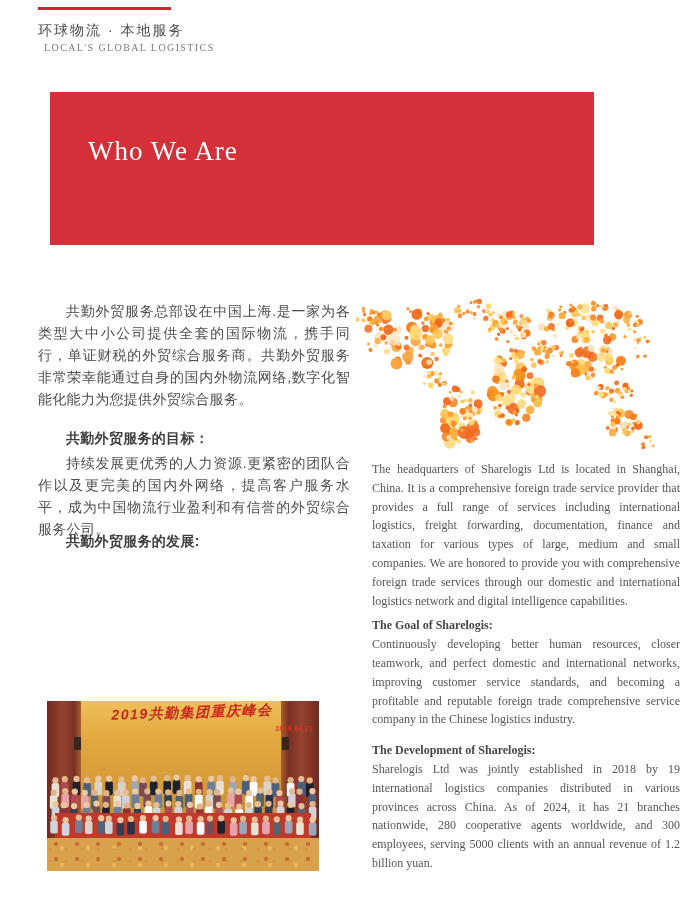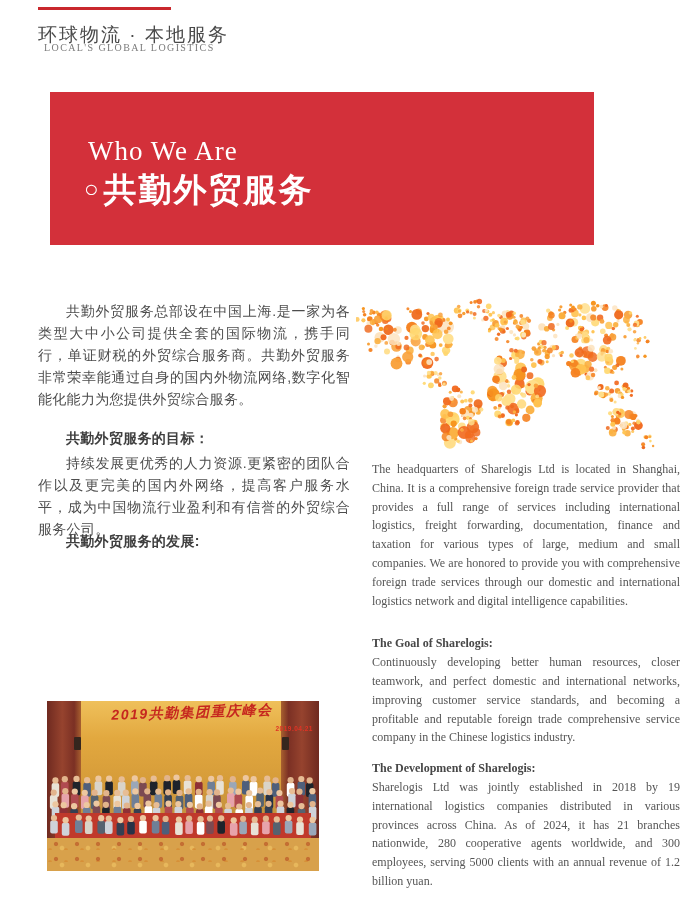--- a/index.html
+++ b/index.html
@@ -1,20 +1,20 @@
 <!DOCTYPE html>
 <html><head>
 <meta charset="utf-8">
 <style>
   html,body{margin:0;padding:0;background:#fff;}
   .page{position:relative;width:697px;height:918px;background:#ffffff;overflow:hidden;
         font-family:"Liberation Sans","DejaVu Sans",sans-serif;}
   
   .red-dash{position:absolute;left:38px;top:7px;width:133px;height:3px;background:#c9282d;}
-  .hdr-zh{position:absolute;left:38px;top:22px;font-size:19px;letter-spacing:2px;color:#4a4a4a;}
+  .hdr-zh{position:absolute;left:38px;top:22px;font-size:14px;letter-spacing:2px;color:#4a4a4a;}
   .hdr-en{position:absolute;left:44px;top:42px;font-family:"Liberation Serif","DejaVu Serif",serif;
           font-size:10px;letter-spacing:1.4px;color:#7a7a7a;}
   
   .banner{position:absolute;left:50px;top:92px;width:544px;height:153px;background:#d3303a;}
   .banner-eyebrow{position:absolute;left:38px;top:44px;color:#ffffff;
       font-family:"Liberation Serif","DejaVu Serif",serif;font-size:27px;letter-spacing:1px;}
   .banner-title{position:absolute;left:34px;top:76px;color:#ffffff;font-size:33px;font-weight:bold;
       letter-spacing:2px;}
   .banner-title .marker{font-size:24px;font-weight:normal;position:relative;top:-4px;margin-right:3px;}
   
@@ -29,21 +29,21 @@
   #zh-dev-h{top:533px;}
   #zh-dev-b{top:550px;}
   
   .map{position:absolute;left:356px;top:292px;width:306px;height:168px;}
   
   .en-col{position:absolute;left:372px;top:460px;width:308px;color:#555555;
       font-family:"Liberation Serif","DejaVu Serif",serif;font-size:12px;line-height:18.8px;
       text-align:justify;}
   .en-col p{margin:0;}
   .en-h{font-weight:bold;color:#474747;margin:0;}
-  #en-goal-h{margin-top:24px;}
+  #en-goal-h{margin-top:6px;}
   #en-dev-h{margin-top:12px;}
   
   .photo{position:absolute;left:47px;top:701px;width:272px;height:170px;overflow:hidden;
          background:linear-gradient(180deg,#efc05b 0%,#e2a83f 22%,#d79d3a 45%,#c6933e 65%,#bd8c3a 78%);}
   .ph-panel{position:absolute;top:0;height:138px;background:linear-gradient(90deg,#six);}
   .ph-panel.left{left:0;width:34px;
       background:linear-gradient(90deg,#6f2a20 0%,#96432e 45%,#7b3024 80%,#a8602f 100%);}
   .ph-panel.right{right:0;width:38px;
       background:linear-gradient(270deg,#6f2a20 0%,#96432e 45%,#7b3024 80%,#a8602f 100%);}
   .ph-speaker{position:absolute;width:7px;height:13px;background:#35261e;border-radius:1px;}
@@ -73,21 +73,20 @@
 <body>
 
 <div class="page">
 
   <div class="red-dash"></div>
   <div class="hdr-zh">环球物流 · 本地服务</div>
   <div class="hdr-en">LOCAL'S GLOBAL LOGISTICS</div>
 
   <div class="banner">
     <div class="banner-eyebrow">Who We Are</div>
-    <div class="banner-title"><span class="marker">○</span><span>共勤外贸服务</span></div>
   </div>
 
   <p class="zh indent" id="zh-intro">共勤外贸服务总部设在中国上海.是一家为各类型大中小公司提供全套的国际物流，携手同行，单证财税的外贸综合服务商。共勤外贸服务非常荣幸能通过自身的国内外物流网络,数字化智能化能力为您提供外贸综合服务。</p>
   <p class="zh-h" id="zh-goal-h">共勤外贸服务的目标：</p>
   <p class="zh indent" id="zh-goal-b">持续发展更优秀的人力资源.更紧密的团队合作以及更完美的国内外网络，提高客户服务水平，成为中国物流行业盈利和有信誉的外贸综合服务公司。</p>
   <p class="zh-h" id="zh-dev-h">共勤外贸服务的发展:</p>
 
   <svg class="map" id="dotmap" viewBox="0 0 306 168">
       <circle cx="20.5" cy="30.7" r="1.8" fill="#f26b21" fill-opacity="0.93"></circle>
       <circle cx="25.5" cy="23.7" r="1.7" fill="#ffde8a" fill-opacity="0.84"></circle>

